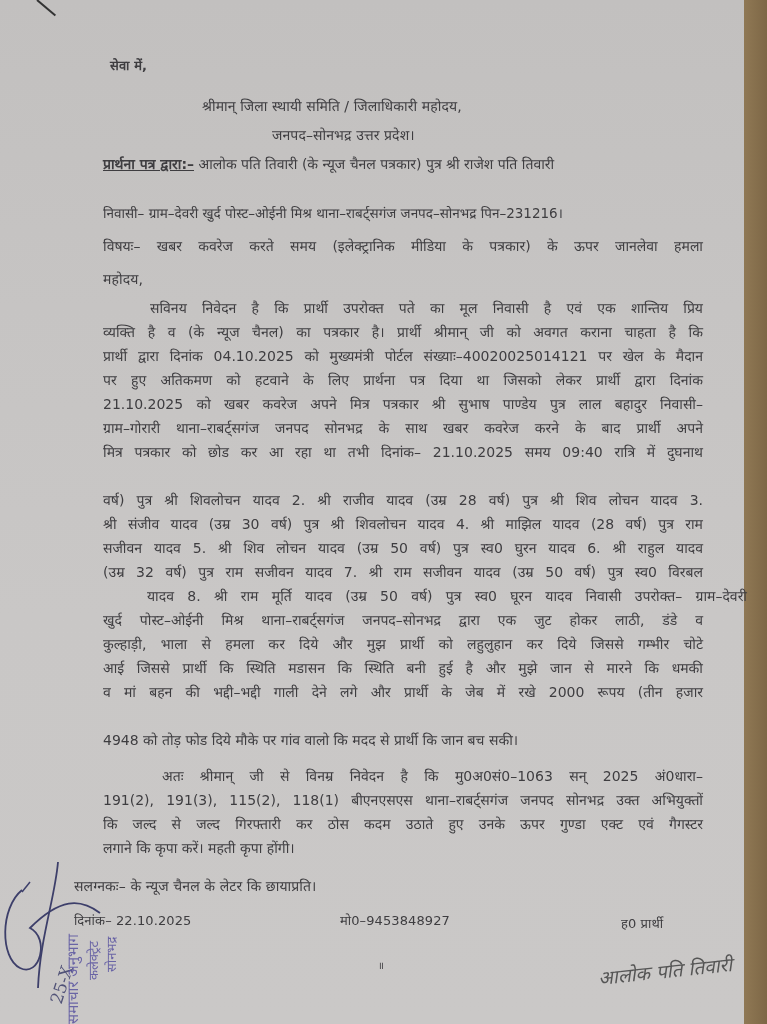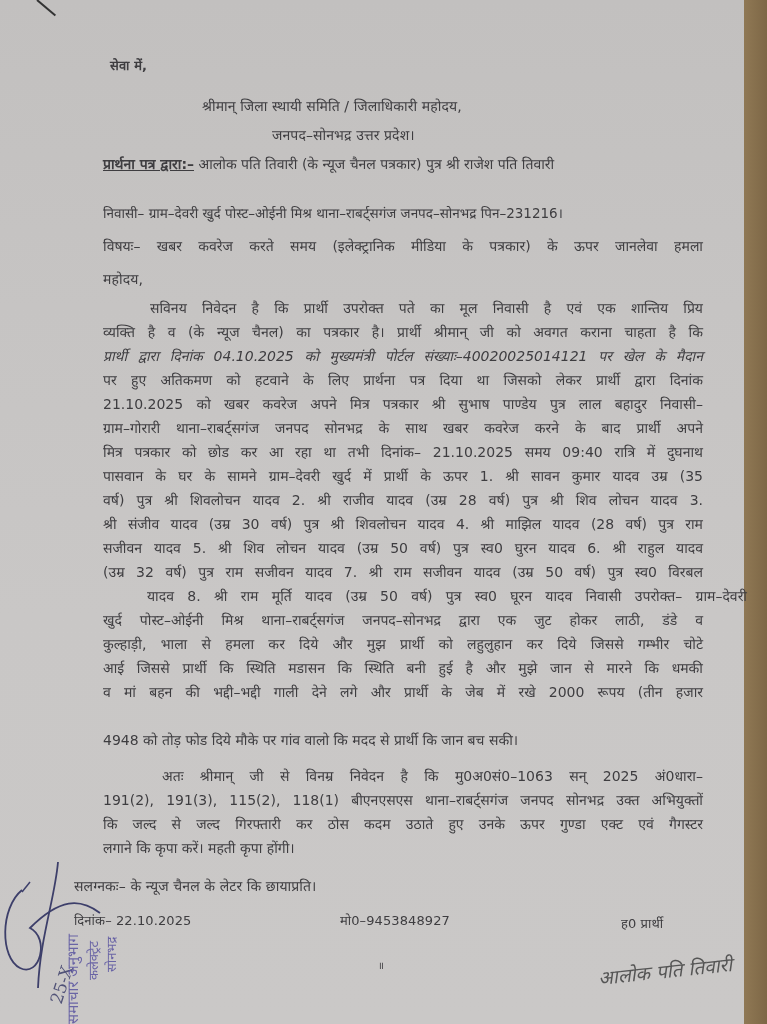--- a/index.html
+++ b/index.html
@@ -47,26 +47,25 @@
     <span class="ul">प्रार्थना पत्र द्वारा:–</span><span> आलोक पति तिवारी (के न्यूज चैनल पत्रकार) पुत्र श्री राजेश पति तिवारी</span>
   </div>
   <div class="line" style="top:180px;font-size:13.5px;margin-top:24px;">निवासी– ग्राम–देवरी खुर्द पोस्ट–ओईनी मिश्र थाना–राबर्ट्सगंज जनपद–सोनभद्र पिन–231216।</div>
 
   <div class="line justify" style="top:213px;margin-top:23px;">विषयः– खबर कवरेज करते समय (इलेक्ट्रानिक मीडिया के पत्रकार) के ऊपर जानलेवा हमला</div>
 
   <div class="txt" style="left:103px;top:269px;">महोदय,</div>
 
   <div class="line justify" style="top:298px;left:150px;width:553px;">सविनय निवेदन है कि प्रार्थी उपरोक्त पते का मूल निवासी है एवं एक शान्तिय प्रिय</div>
   <div class="line justify" style="top:322px;">व्यक्ति है व (के न्यूज चैनल) का पत्रकार है। प्रार्थी श्रीमान् जी को अवगत कराना चाहता है कि</div>
-  <div class="line justify" style="top:346px;font-style:italic;">प्रार्थी द्वारा दिनांक 04.10.2025 को मुख्यमंत्री पोर्टल संख्याः–40020025014121 पर खेल के मैदान</div>
+  <div class="line justify" style="top:346px;">प्रार्थी द्वारा दिनांक 04.10.2025 को मुख्यमंत्री पोर्टल संख्याः–40020025014121 पर खेल के मैदान</div>
   <div class="line justify" style="top:370px;">पर हुए अतिकमण को हटवाने के लिए प्रार्थना पत्र दिया था जिसको लेकर प्रार्थी द्वारा दिनांक</div>
   <div class="line justify" style="top:394px;">21.10.2025 को खबर कवरेज अपने मित्र पत्रकार श्री सुभाष पाण्डेय पुत्र लाल बहादुर निवासी–</div>
   <div class="line justify" style="top:418px;">ग्राम–गोरारी थाना–राबर्ट्सगंज जनपद सोनभद्र के साथ खबर कवरेज करने के बाद प्रार्थी अपने</div>
   <div class="line justify" style="top:442px;">मित्र पत्रकार को छोड कर आ रहा था तभी दिनांक– 21.10.2025 समय 09:40 रात्रि में दुघनाथ</div>
-  <div class="line justify" style="top:466px;">पासवान के घर के सामने ग्राम–देवरी खुर्द में प्रार्थी के ऊपर 1. श्री सावन कुमार यादव उम्र (35</div>
   <div class="line justify" style="top:490px;">वर्ष) पुत्र श्री शिवलोचन यादव 2. श्री राजीव यादव (उम्र 28 वर्ष) पुत्र श्री शिव लोचन यादव 3.</div>
   <div class="line justify" style="top:514px;">श्री संजीव यादव (उम्र 30 वर्ष) पुत्र श्री शिवलोचन यादव 4. श्री माझिल यादव (28 वर्ष) पुत्र राम</div>
   <div class="line justify" style="top:538px;">सजीवन यादव 5. श्री शिव लोचन यादव (उम्र 50 वर्ष) पुत्र स्व0 घुरन यादव 6. श्री राहुल यादव</div>
   <div class="line justify" style="top:562px;">(उम्र 32 वर्ष) पुत्र राम सजीवन यादव 7. श्री राम सजीवन यादव (उम्र 50 वर्ष) पुत्र स्व0 विरबल</div>
   <div class="line justify" style="top:586px;margin-left:44px;">यादव 8. श्री राम मूर्ति यादव (उम्र 50 वर्ष) पुत्र स्व0 घूरन यादव निवासी उपरोक्त– ग्राम–देवरी</div>
   <div class="line justify" style="top:610px;">खुर्द पोस्ट–ओईनी मिश्र थाना–राबर्ट्सगंज जनपद–सोनभद्र द्वारा एक जुट होकर लाठी, डंडे व</div>
   <div class="line justify" style="top:634px;">कुल्हाड़ी, भाला से हमला कर दिये और मुझ प्रार्थी को लहुलुहान कर दिये जिससे गम्भीर चोटे</div>
   <div class="line justify" style="top:658px;">आई जिससे प्रार्थी कि स्थिति मडासन कि स्थिति बनी हुई है और मुझे जान से मारने कि धमकी</div>
   <div class="line justify" style="top:682px;">व मां बहन की भद्दी–भद्दी गाली देने लगे और प्रार्थी के जेब में रखे 2000 रूपय (तीन हजार</div>
   <div class="line" style="top:730px;">4948 को तोड़ फोड दिये मौके पर गांव वालो कि मदद से प्रार्थी कि जान बच सकी।</div>

